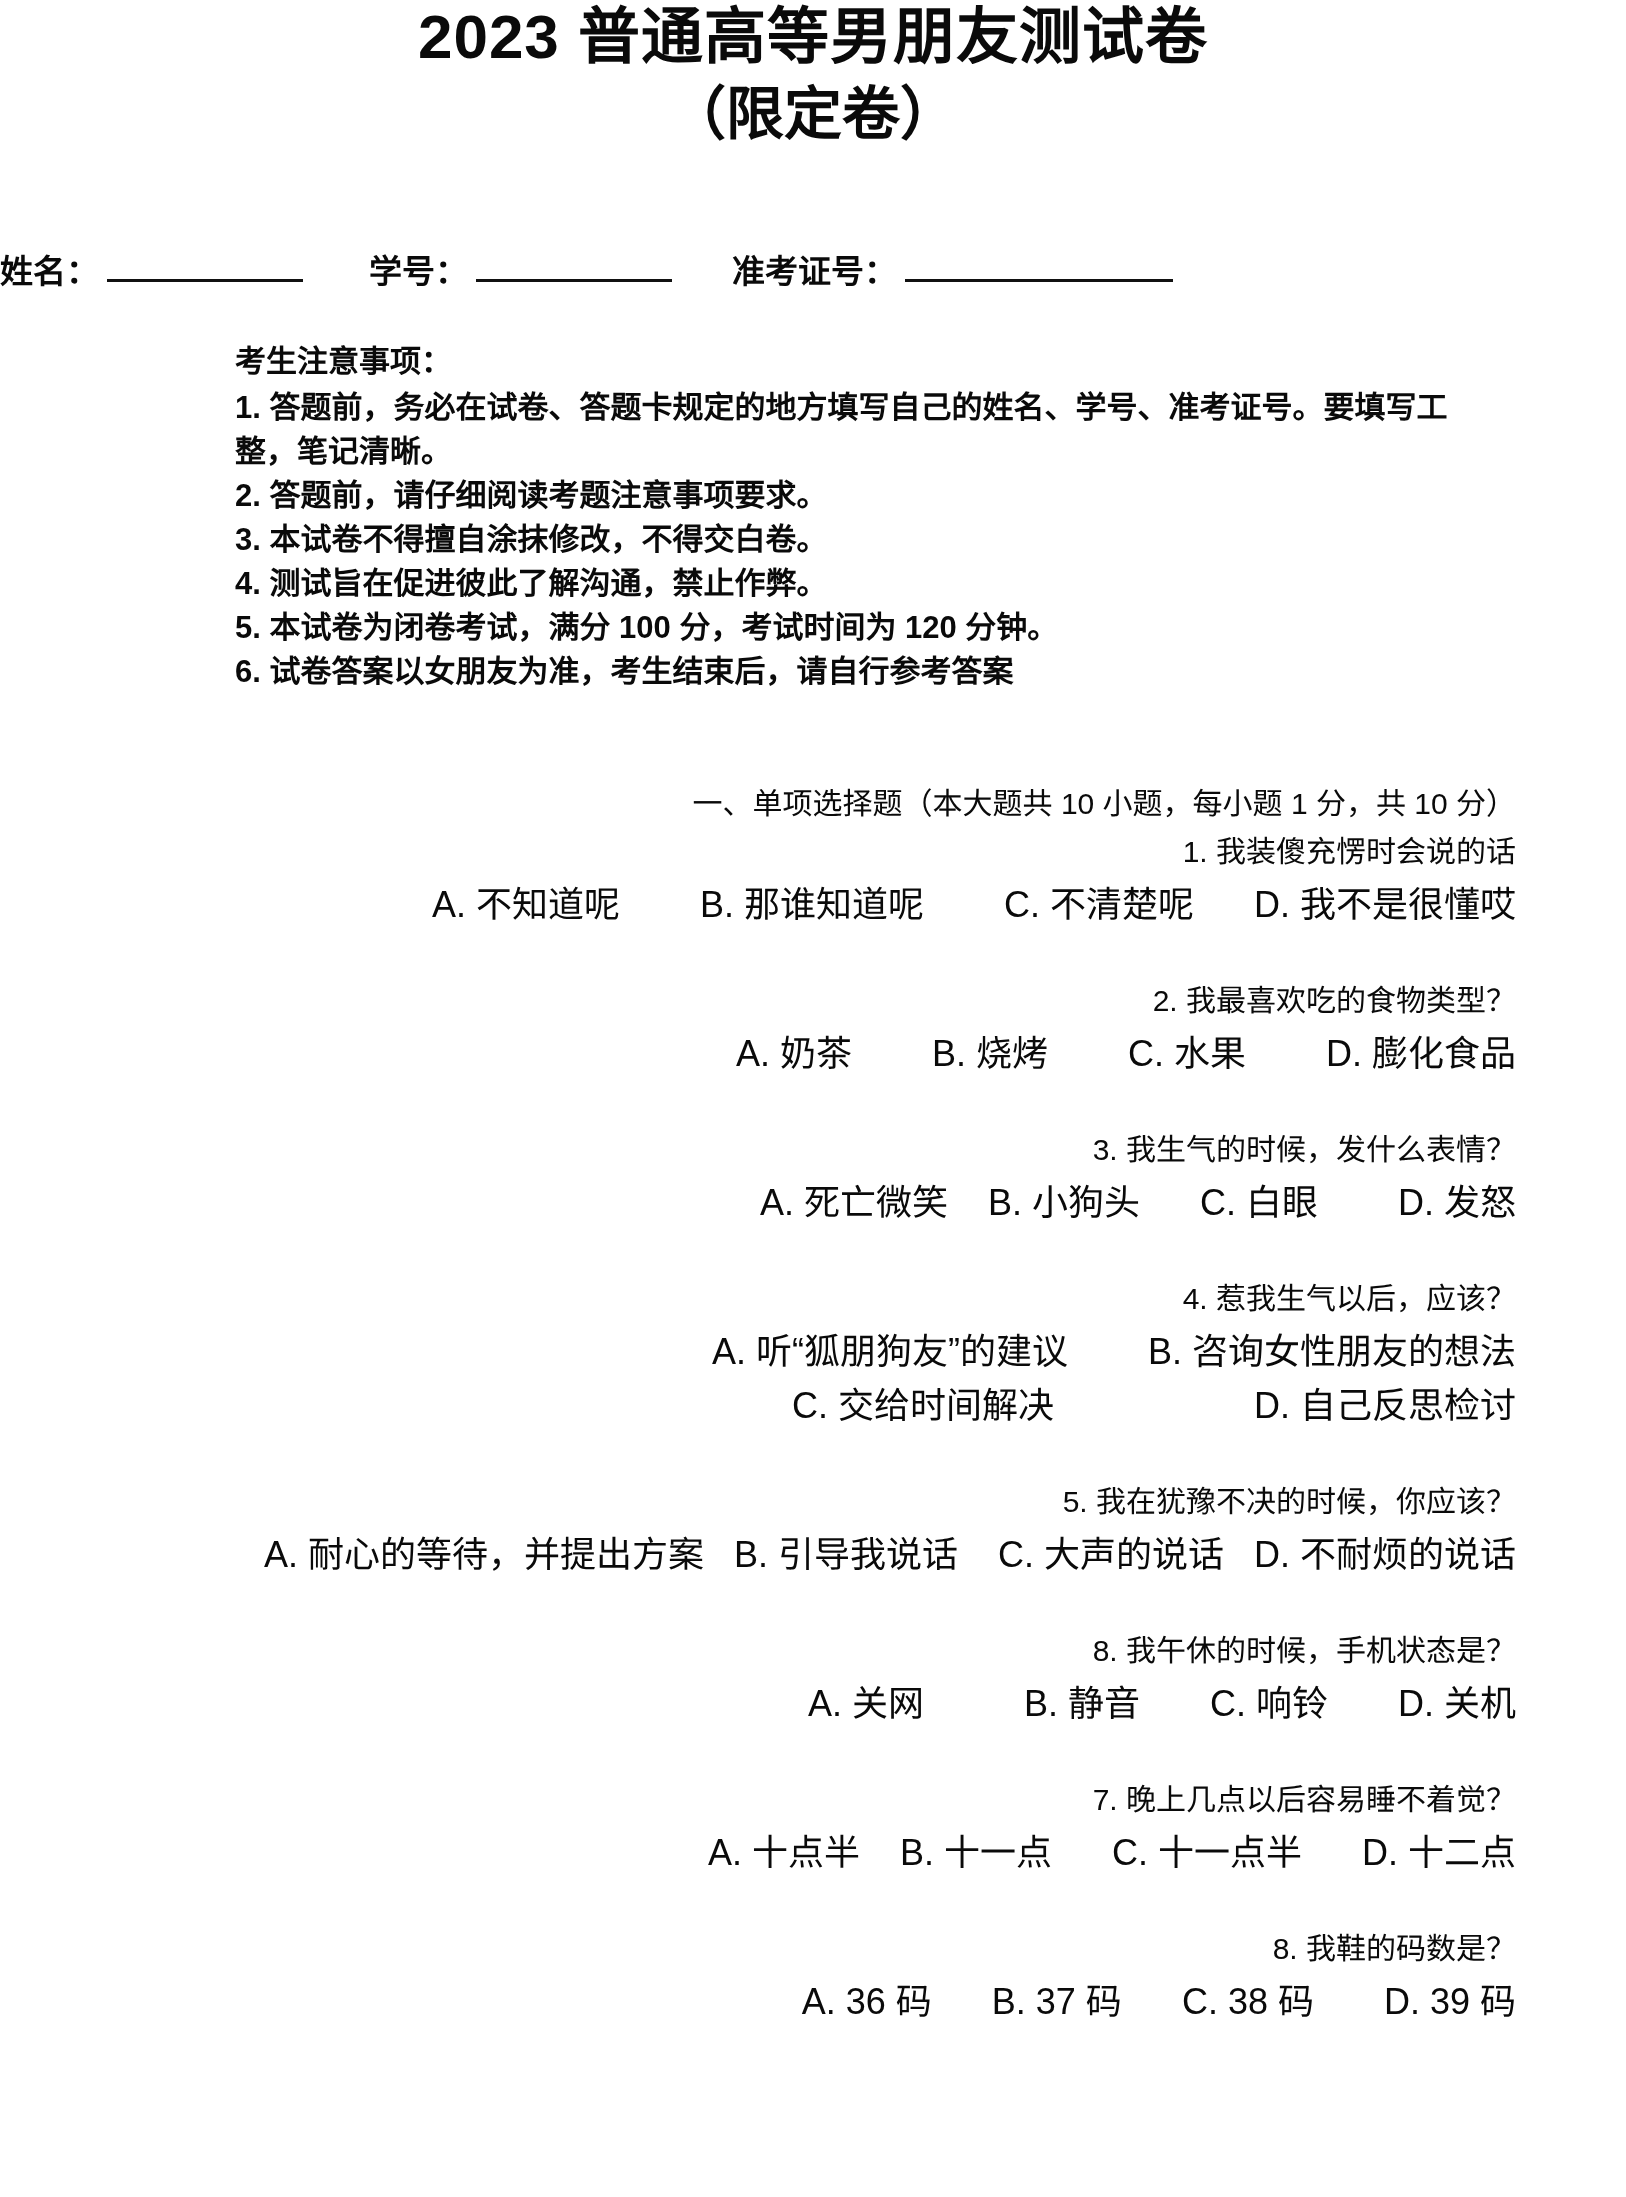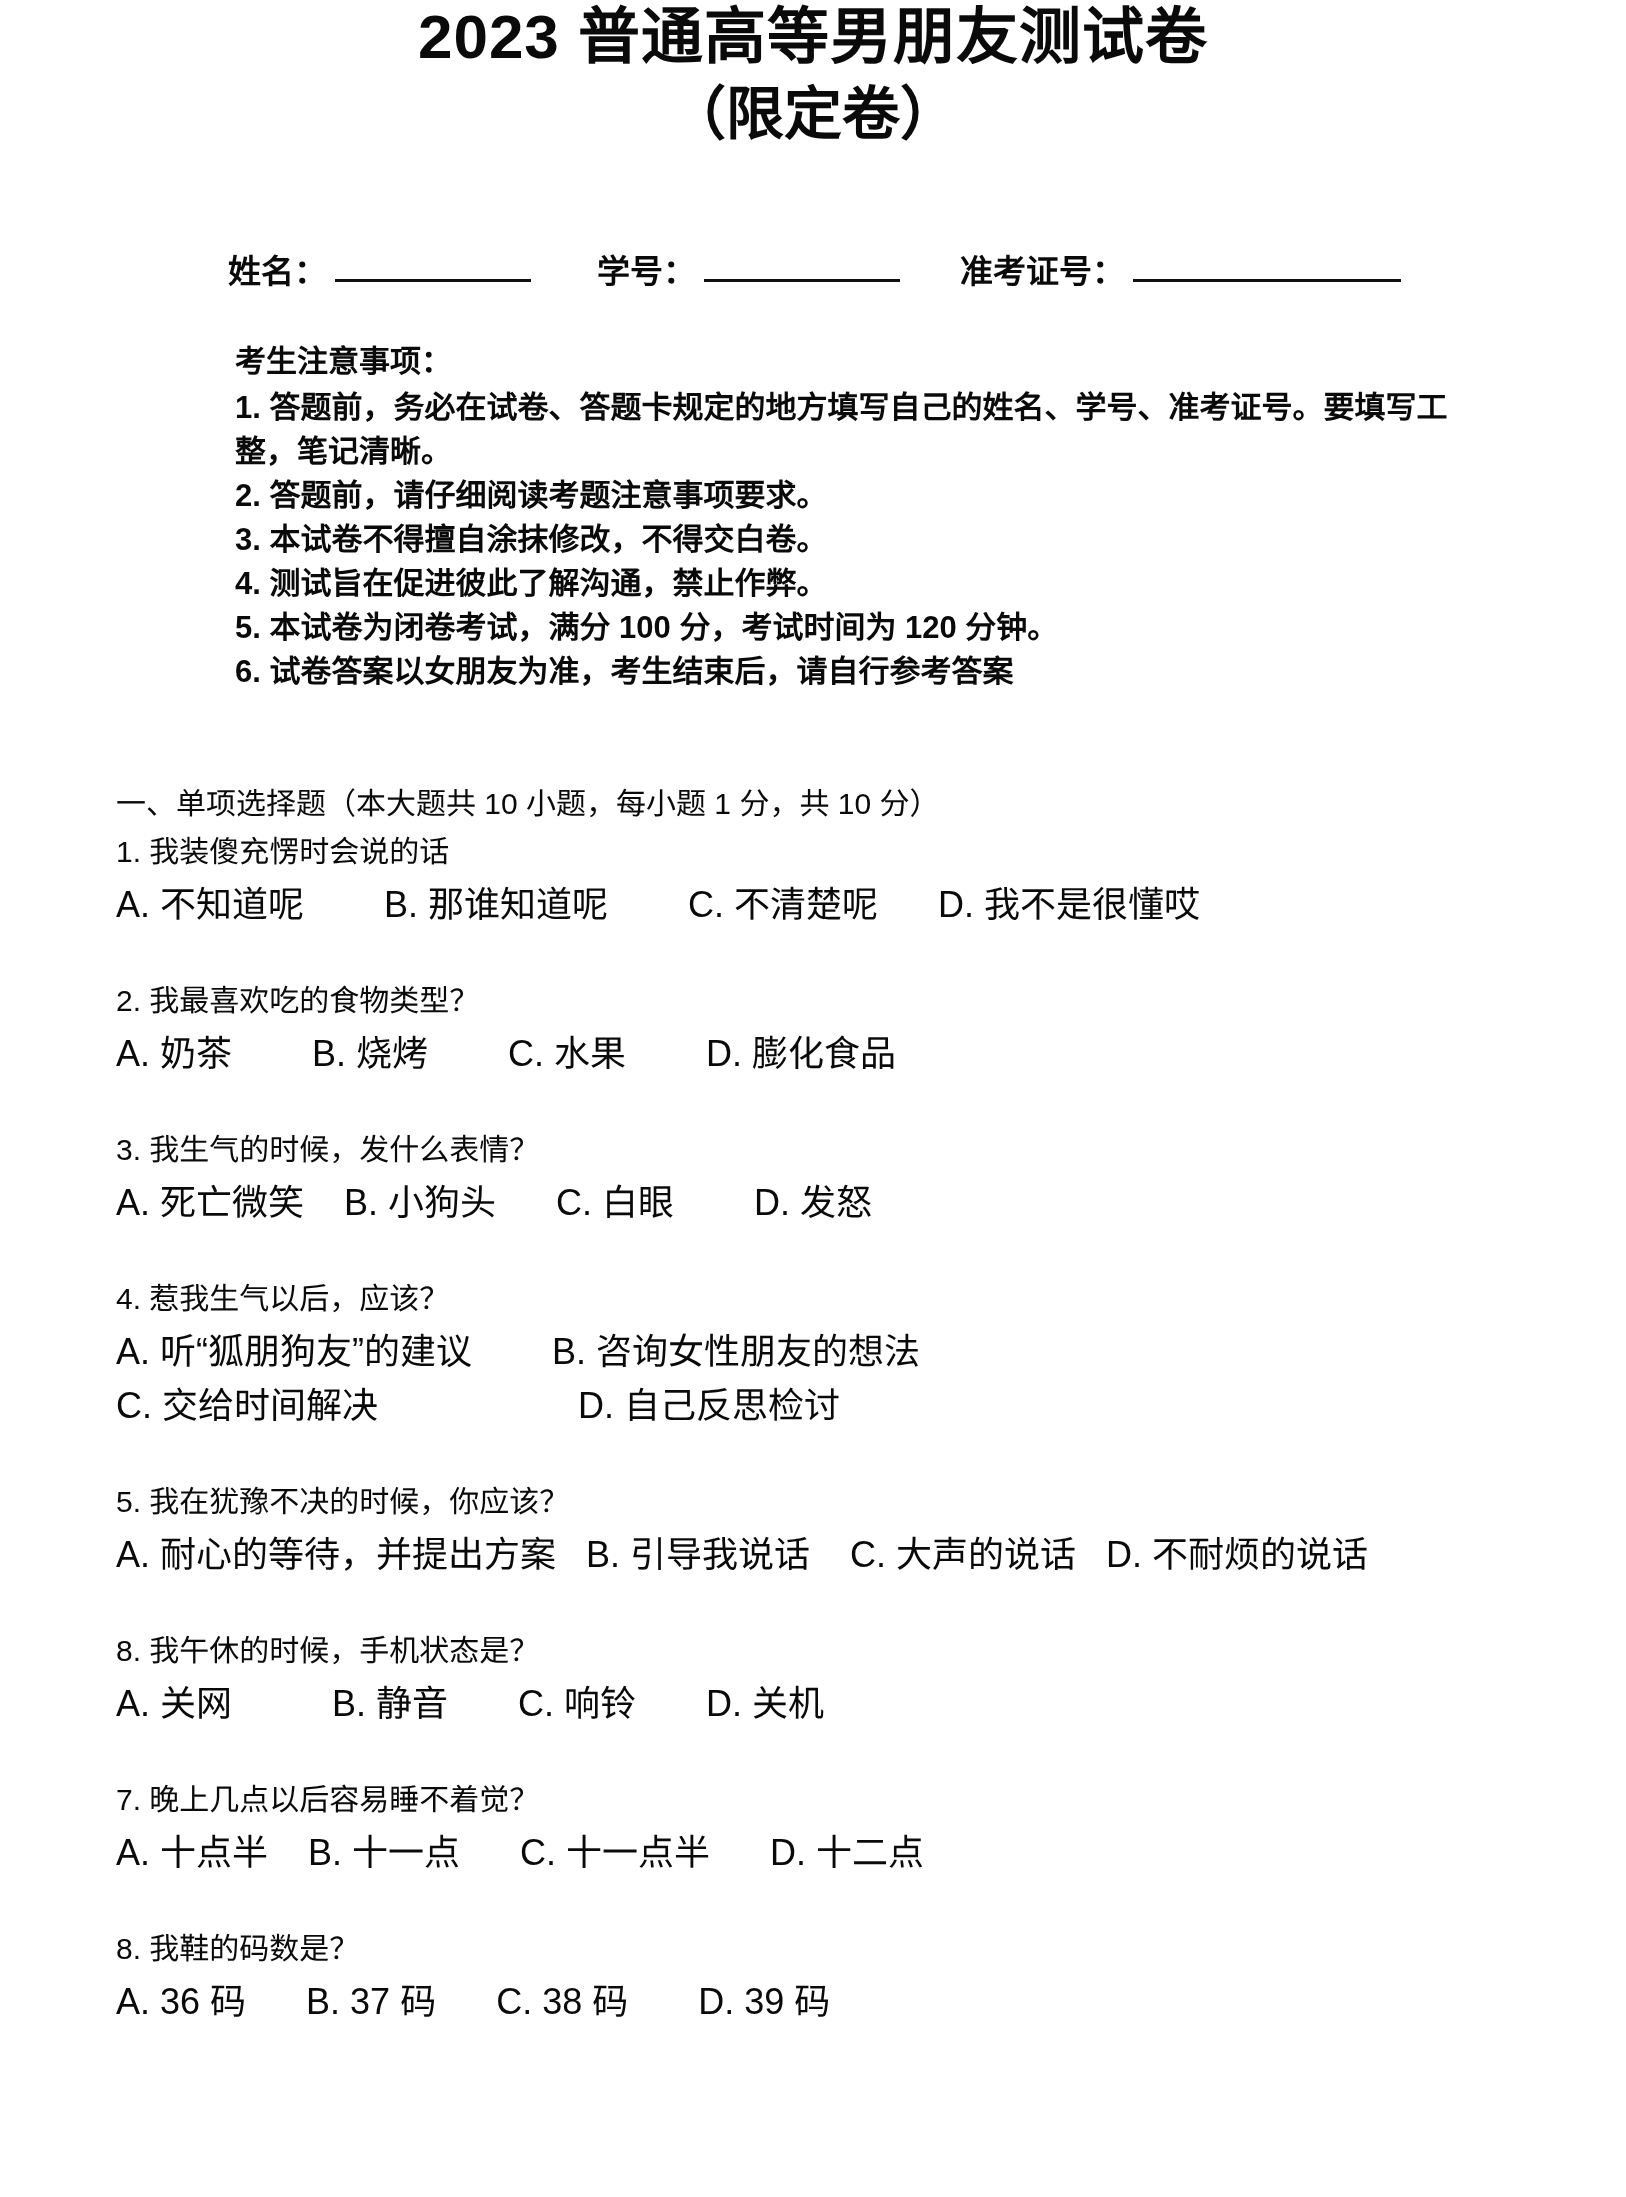--- a/index.html
+++ b/index.html
@@ -35,21 +35,20 @@
   .title-sub {
     font-size: 58px;
     font-weight: 700;
     line-height: 1.2;
     margin: 6px 0 0 0;
   }
 
   
   .ident-row {
     margin: 106px 0 0 0;
-    padding-left: 228px;
     display: flex;
     align-items: flex-end;
     font-size: 33px;
     font-weight: 700;
     line-height: 1;
   }
   .ident-field {
     display: flex;
     align-items: flex-end;
     white-space: nowrap;
@@ -88,20 +87,21 @@
     line-height: 1.42;
     margin: 0;
     max-width: 1230px;
   }
 
   
   .section {
     margin: 88px 0 0 0;
     padding-left: 116px;
     padding-right: 110px;
+    text-align: right;
   }
   .section-heading {
     font-size: 30px;
     font-weight: 400;
     line-height: 1.45;
     margin: 0 0 4px 0;
   }
   .question {
     margin: 0 0 46px 0;
   }

